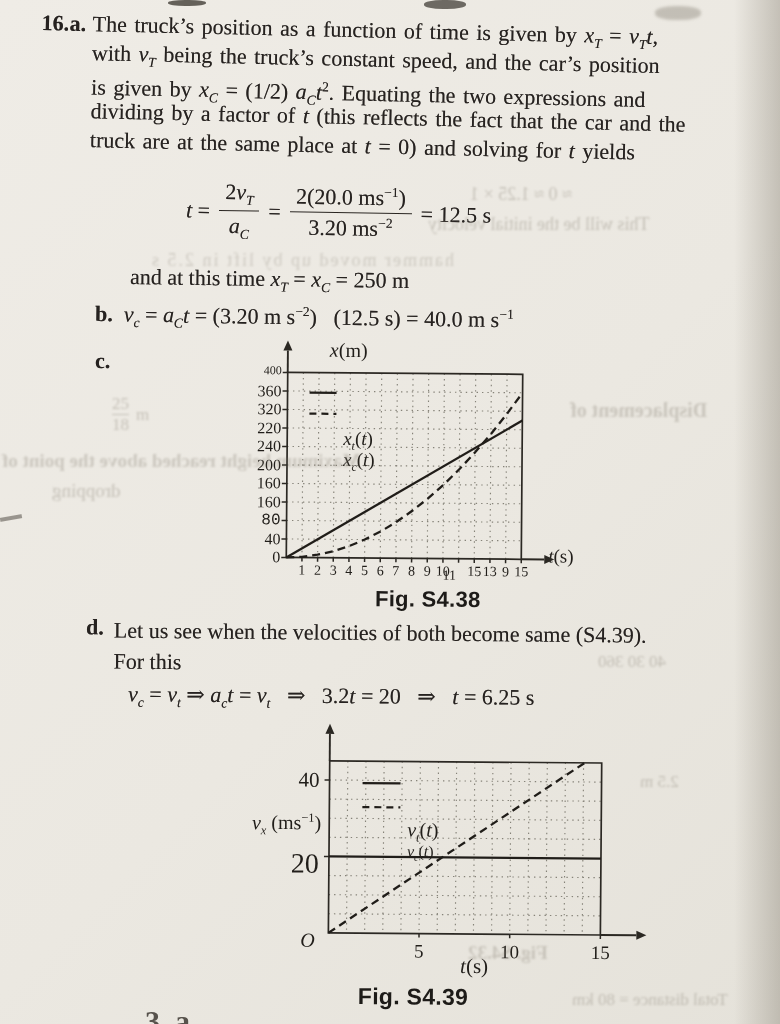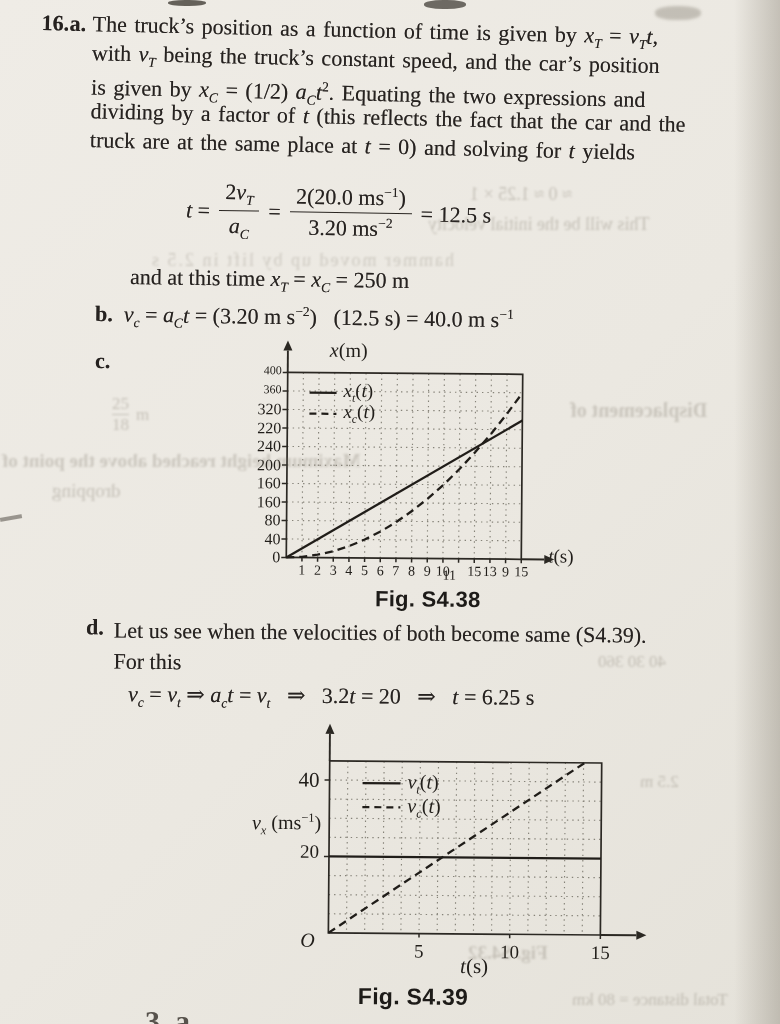--- a/index.html
+++ b/index.html
@@ -41,21 +41,21 @@
   .ah{fill:#2b2823;}
   .tick{stroke:#2b2823;stroke-width:1.5;}
   .series{fill:none;stroke:#201d19;}
   .solid{stroke-width:2.3;}
   .dashed{stroke-width:2.3;stroke-dasharray:8 5;}
   .legline{fill:none;stroke:#201d19;}
   .legline.solid{stroke-width:2.2;}
   .legline.dashed{stroke-width:2.2;stroke-dasharray:7 5;}
   .tl{position:absolute;color:#211e1a;font-family:"Liberation Serif",serif;white-space:nowrap;}
   .tl.ylab-num{text-align:right;}
-  .leglab{position:absolute;color:#211e1a;white-space:nowrap;}
+  .leglab{position:absolute;color:#211e1a;white-space:nowrap;margin-top:48px;}
   .axlab{position:absolute;color:#211e1a;white-space:nowrap;}
   #chart1 .ylab{left:100px;top:0px;font-size:20px;}
   #chart1 .xlab{left:320px;top:205px;font-size:19px;}
   #chart2 .ylab{left:0px;top:85px;width:102px;text-align:right;font-size:20px;}
   #chart2 .xlab{left:224px;top:227px;width:64px;text-align:center;font-size:21px;}
   #chart2 .olab{left:82px;top:203px;font-size:20px;font-style:italic;}
   .caption{position:absolute;font-family:"Liberation Sans","DejaVu Sans",sans-serif;font-weight:700;color:#1d1b18;letter-spacing:.3px;}
   .cap1{left:147px;top:247px;width:160px;font-size:22px;}
   .cap2{left:140px;top:257px;width:170px;font-size:23px;}
   
@@ -197,28 +197,28 @@
       <div class="tl" style="left: 167.333px; top: 224px; width: 32px; text-align: center; font-size: 14px;">8</div>
       <div class="tl" style="left: 183px; top: 224px; width: 32px; text-align: center; font-size: 14px;">9</div>
       <div class="tl" style="left: 198.667px; top: 224px; width: 32px; text-align: center; font-size: 14px;">10</div>
       <div class="tl" style="left: 214.333px; top: 228px; width: 32px; text-align: left; font-size: 14px;">11</div>
       <div class="tl" style="left: 230px; top: 224px; width: 32px; text-align: center; font-size: 14px;">15</div>
       <div class="tl" style="left: 245.667px; top: 224px; width: 32px; text-align: center; font-size: 14px;">13</div>
       <div class="tl" style="left: 261.333px; top: 224px; width: 32px; text-align: center; font-size: 14px;">9</div>
       <div class="tl" style="left: 277px; top: 224px; width: 32px; text-align: center; font-size: 14px;">15</div>
       <div class="tl ylab-num" style="left: 8px; top: 210.32px; width: 44px; font-size: 16px;">0</div>
       <div class="tl ylab-num" style="left: 8px; top: 191.82px; width: 44px; font-size: 16px;">40</div>
-      <div class="tl ylab-num" style="left: 8px; top: 173.32px; width: 44px; font-size: 16px;">80</div>
+      <div class="tl ylab-num" style="left: 8px; top: 173.32px; width: 44px; font-size: 16px; font-family: Liberation Mono, monospace;">80</div>
       <div class="tl ylab-num" style="left: 8px; top: 154.82px; width: 44px; font-size: 16px;">160</div>
       <div class="tl ylab-num" style="left: 8px; top: 136.32px; width: 44px; font-size: 16px;">160</div>
       <div class="tl ylab-num" style="left: 8px; top: 117.82px; width: 44px; font-size: 16px;">200</div>
       <div class="tl ylab-num" style="left: 8px; top: 99.32px; width: 44px; font-size: 16px;">240</div>
       <div class="tl ylab-num" style="left: 8px; top: 80.82px; width: 44px; font-size: 16px;">220</div>
       <div class="tl ylab-num" style="left: 8px; top: 62.32px; width: 44px; font-size: 16px;">320</div>
-      <div class="tl ylab-num" style="left: 8px; top: 43.82px; width: 44px; font-size: 12px;">360</div>
+      <div class="tl ylab-num" style="left: 8px; top: 43.82px; width: 44px; font-size: 16px;">360</div>
       <div class="tl ylab-num" style="left: 8px; top: 25.32px; width: 44px; font-size: 12px;">400</div>
       <div class="leglab" style="left: 114px; top: 41.46px; font-size: 19px;"><i>x<sub>t</sub></i>(<i>t</i>)</div>
       <div class="leglab" style="left: 114px; top: 62.46px; font-size: 19px;"><i>x<sub>c</sub></i>(<i>t</i>)</div>
     </div>
 
   <div class="blk d-row">
     <span class="plabel">d.</span>
     <span class="d-lines">
       <div>Let us see when the velocities of both become same (S4.39).</div>
       <div>For this</div>
@@ -264,24 +264,24 @@
         <line x1="105" y1="130.55555555555554" x2="110" y2="130.55555555555554" class="tick"></line>
         <line x1="105" y1="54.111111111111114" x2="110" y2="54.111111111111114" class="tick"></line>
         <polyline points="110.0,130.6 382.0,130.6" class="series solid"></polyline>
         <polyline points="110.0,207.0 365.0,35.0" class="series dashed"></polyline>
         <line x1="143" y1="57" x2="181" y2="57" class="legline solid"></line>
         <line x1="143" y1="81" x2="181" y2="81" class="legline dashed"></line>
       </svg>
       <div class="tl" style="left: 184.667px; top: 214px; width: 32px; text-align: center; font-size: 19px;">5</div>
       <div class="tl" style="left: 275.333px; top: 214px; width: 32px; text-align: center; font-size: 19px;">10</div>
       <div class="tl" style="left: 366px; top: 214px; width: 32px; text-align: center; font-size: 19px;">15</div>
-      <div class="tl ylab-num" style="left: 48px; top: 115px; width: 52px; font-size: 19px;">20</div>
+      <div class="tl ylab-num" style="left: 48px; top: 122px; width: 52px; font-size: 28px;">20</div>
       <div class="tl ylab-num" style="left: 48px; top: 42.3311px; width: 52px; font-size: 21px;">40</div>
       <div class="leglab" style="left: 188px; top: 43.8px; font-size: 20px;"><i>v<sub>t</sub></i>(<i>t</i>)</div>
-      <div class="leglab" style="left: 188px; top: 67.8px; font-size: 20px;"><i>v<sub>c</sub></i>(<i>t</i>)</div>
+      <div class="leglab" style="left: 188px; top: 67.8px; font-size: 16px;"><i>v<sub>c</sub></i>(<i>t</i>)</div>
     </div>
 
   <div class="ghost mir g0">≈ 0 ≈ 1.25 × 1</div>
   <div class="ghost mir g1">This will be the initial velocity</div>
   <div class="ghost mir g2">hammer moved up by lift in 2.5 s</div>
   <div class="ghost mir g3">Displacement of</div>
   <div class="ghost gfrac">
     <span class="stack">
       <span class="fn">25</span>
       <span class="fd">18</span>

